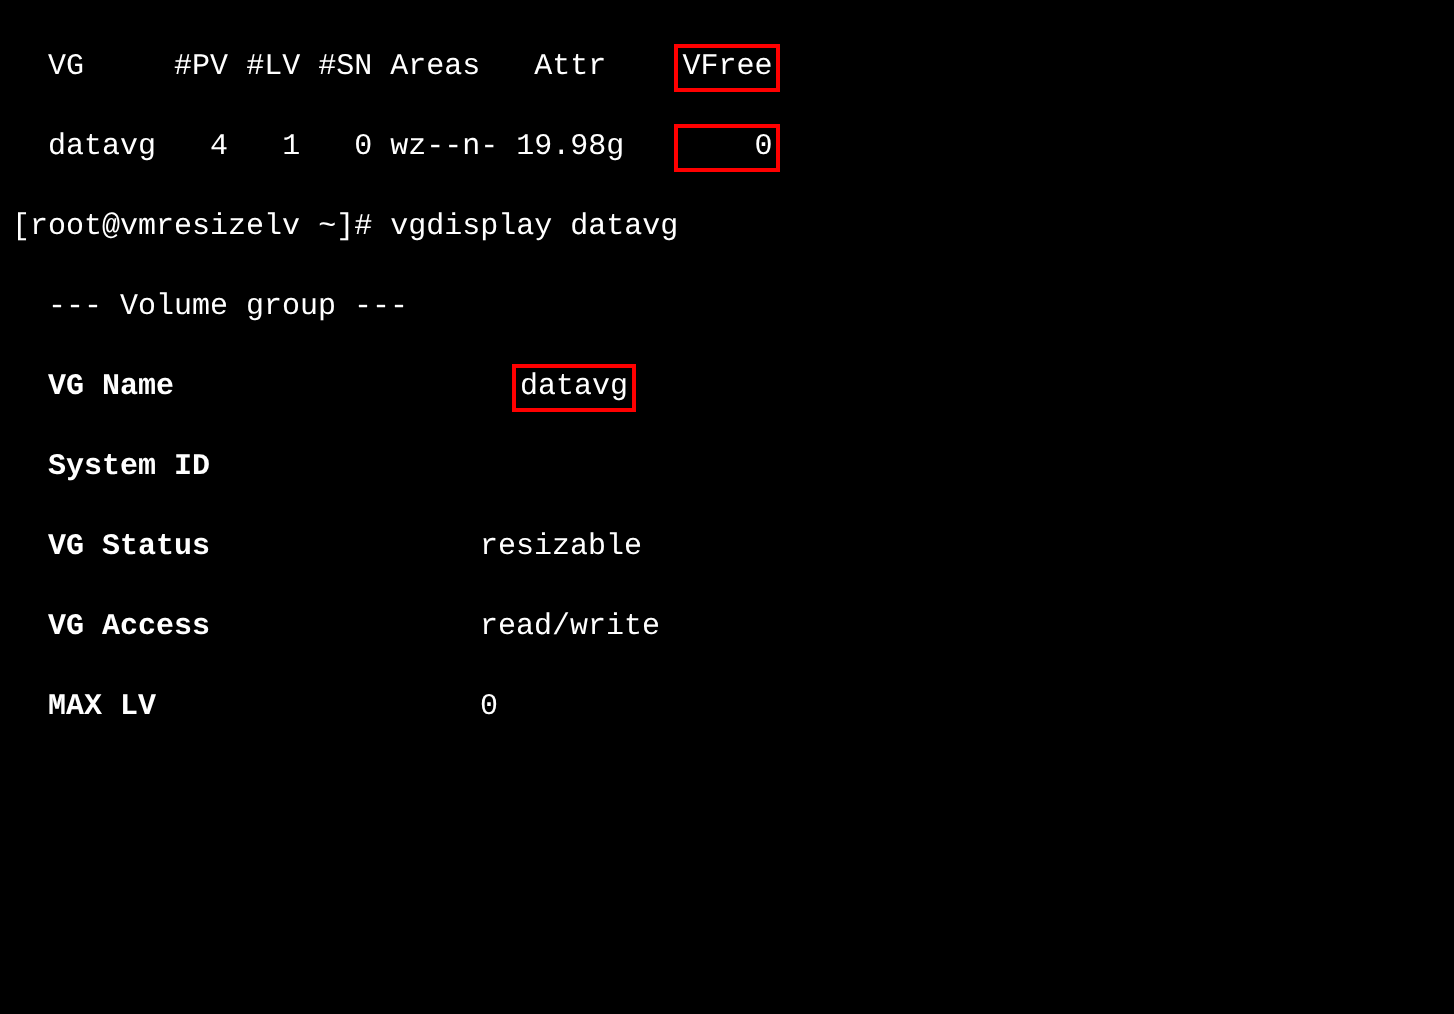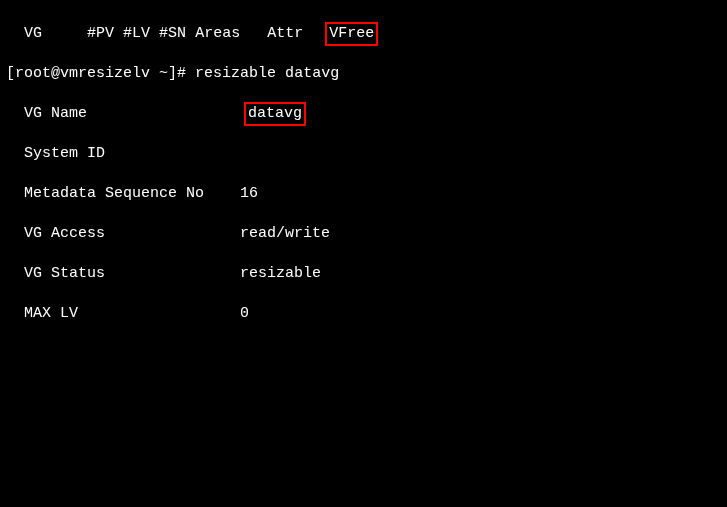--- a/index.html
+++ b/index.html
@@ -14,40 +14,41 @@
     height: 507px;
     overflow: hidden;
   }
   .term {
     padding: 4px 6px;
     white-space: pre;
   }
   .hl {
     border: 2px solid #ff0000;
     padding: 0 2px;
-    margin: -2px 4px;
+    margin: -2px 16px;
     display: inline-block;
   }
   .row {
     height: 20px;
   }
-  .kv-label { display: inline-block; width: 216px; }
+  .kv-label { display: inline-block; width: 216px; font-weight: bold; }
   .kv-ind   { display: inline-block; width: 18px; }
 </style>
 </head>
 <body>
 
 <div class="term">
 <div class="row">  <span>VG</span>     <span>#PV</span> <span>#LV</span> <span>#SN</span> <span>Areas</span>   <span>Attr</span>  <span class="hl"><span>VFree</span></span></div>
-<div class="row">[<span>root</span>@<span>vmresizelv</span> <span>~</span>]# <span>resizable datavg</span></div>
+<div class="row">  <span>datavg</span>   <span>4</span>   <span>1</span>   <span>0</span> <span>wz--n-</span> <span>19.98g</span> <span class="hl">    <span>0</span></span></div>
+<div class="row">[<span>root</span>@<span>vmresizelv</span> <span>~</span>]# <span>vgdisplay datavg</span></div>
+<div class="row">  <span>--- Volume group ---</span></div>
 <div class="row"><span class="kv-ind"></span><span class="kv-label">VG Name</span><span class="hl"><span>datavg</span></span></div>
 <div class="row"><span class="kv-ind"></span><span class="kv-label">System ID</span><span></span></div>
-<div class="row"><span class="kv-ind"></span><span class="kv-label">Metadata Sequence No</span><span>16</span></div>
+<div class="row"><span class="kv-ind"></span><span class="kv-label">VG Status</span><span>resizable</span></div>
 <div class="row"><span class="kv-ind"></span><span class="kv-label">VG Access</span><span>read/write</span></div>
-<div class="row"><span class="kv-ind"></span><span class="kv-label">VG Status</span><span>resizable</span></div>
 <div class="row"><span class="kv-ind"></span><span class="kv-label">MAX LV</span><span>0</span></div>
 
 
 
 
 
 
 
 
 

